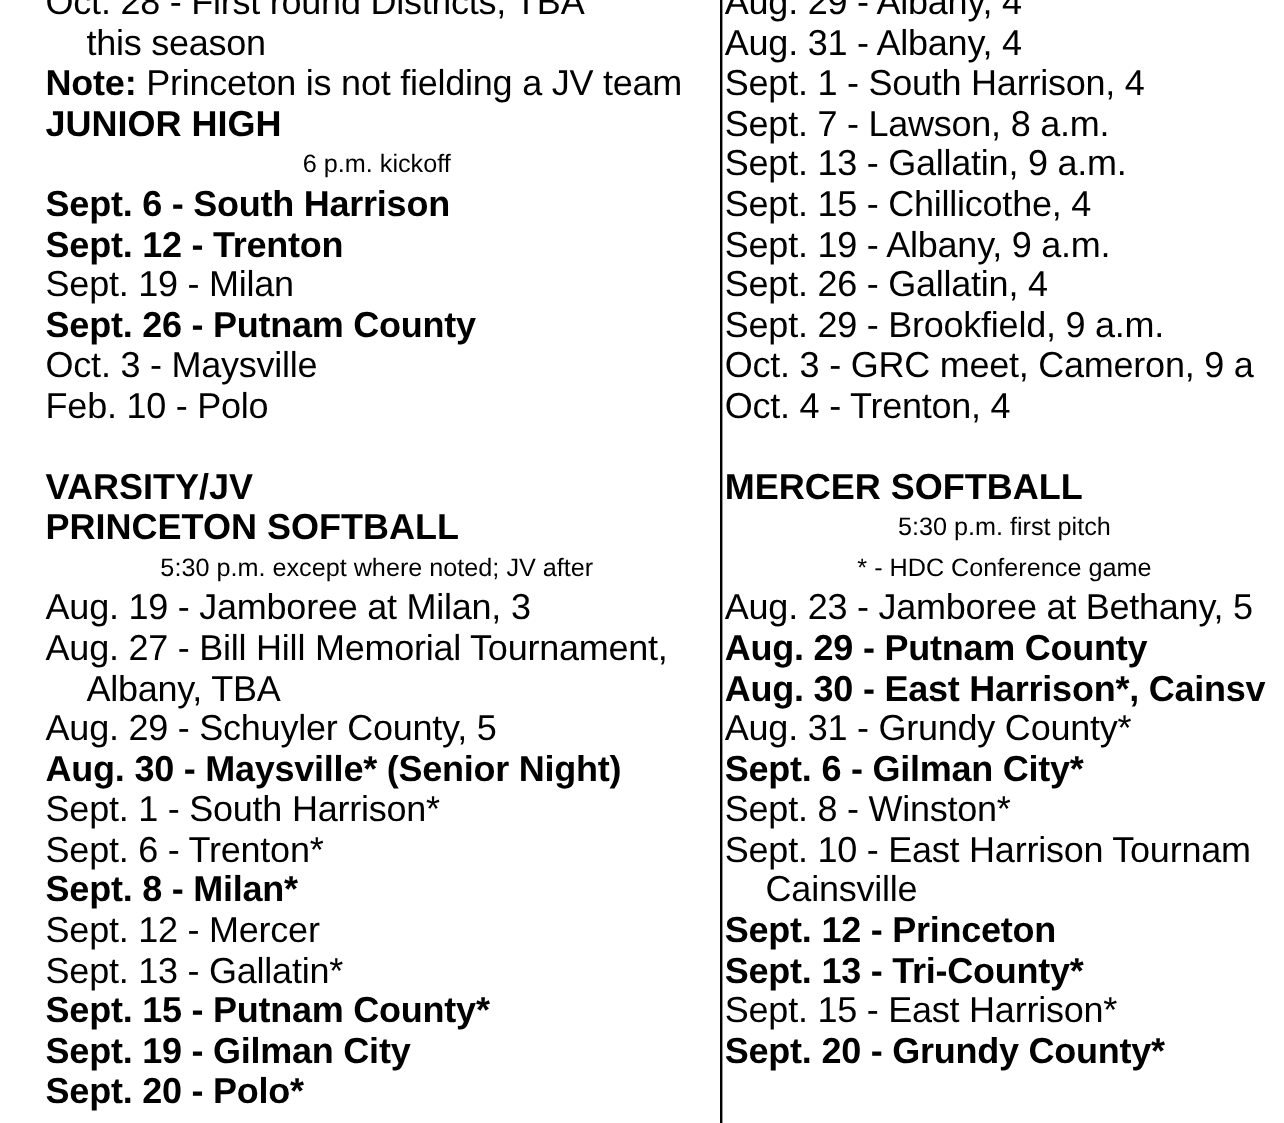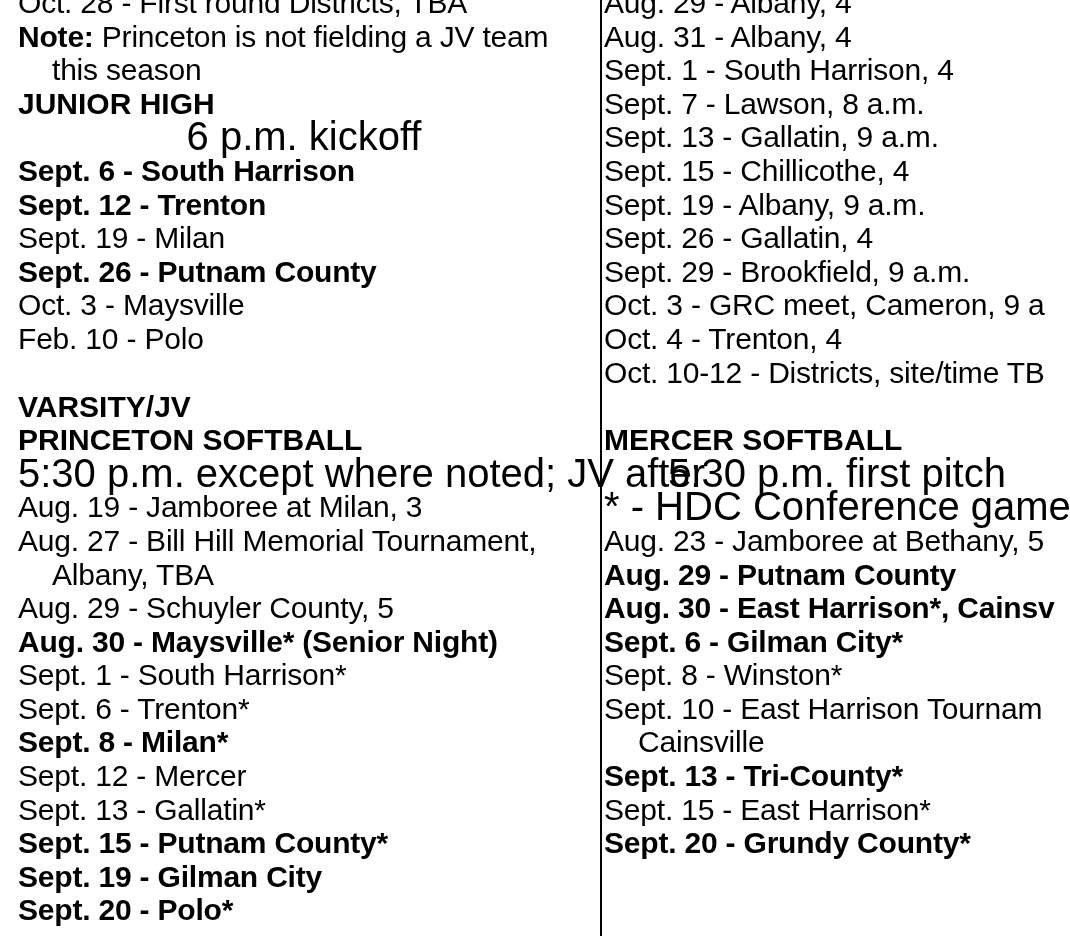--- a/index.html
+++ b/index.html
@@ -25,21 +25,21 @@
     flex-direction: row;
     width: 1070px;
     height: 936px;
   }
   .col {
     position: relative;
     box-sizing: border-box;
   }
   .col-left {
     width: 600px;
-    padding-left: 18px;
+    padding-left: 38px;
     padding-right: 10px;
   }
   .col-right {
     width: 470px;
     padding-left: 4px;
     padding-right: 0;
   }
   .vrule {
     position: absolute;
     left: 600px;
@@ -61,21 +61,21 @@
     font-weight: bold;
   }
   .heading {
     font-size: 30px;
     line-height: 33.6px;
     font-weight: bold;
     text-align: left;
     white-space: nowrap;
   }
   .subhead {
-    font-size: 40px;
+    font-size: 21px;
     line-height: 33.6px;
     text-align: center;
     white-space: nowrap;
   }
   .gap {
     height: 34px;
   }
   .clip-top {
     margin-top: -14px;
   }
@@ -83,22 +83,22 @@
 </head>
 <body>
 
 <div class="page">
   <div class="columns">
 
     <div class="col col-left">
 
       <div class="line clip-top">Oct. 28 - First round Districts, TBA</div>
 
+      <div class="line indent">this season</div>
       <div class="line"><span class="bold">Note:</span> <span>Princeton is not fielding a JV team</span></div>
-      <div class="line indent">this season</div>
 
       <div class="heading">JUNIOR HIGH</div>
       <div class="subhead">6 p.m. kickoff</div>
 
       <div class="line bold">Sept. 6 - South Harrison</div>
       <div class="line bold">Sept. 12 - Trenton</div>
       <div class="line">Sept. 19 - Milan</div>
       <div class="line bold">Sept. 26 - Putnam County</div>
       <div class="line">Oct. 3 - Maysville</div>
       <div class="line">Feb. 10 - Polo</div>
@@ -132,35 +132,36 @@
       <div class="line">Aug. 31 - Albany, 4</div>
       <div class="line">Sept. 1 - South Harrison, 4</div>
       <div class="line">Sept. 7 - Lawson, 8 a.m.</div>
       <div class="line">Sept. 13 - Gallatin, 9 a.m.</div>
       <div class="line">Sept. 15 - Chillicothe, 4</div>
       <div class="line">Sept. 19 - Albany, 9 a.m.</div>
       <div class="line">Sept. 26 - Gallatin, 4</div>
       <div class="line">Sept. 29 - Brookfield, 9 a.m.</div>
       <div class="line">Oct. 3 - GRC meet, Cameron, 9 a</div>
       <div class="line">Oct. 4 - Trenton, 4</div>
-      <div class="line">Oct. 10-12 - Districts, site/time TB</div>
 
       <div class="gap"></div>
 
       <div class="heading">MERCER SOFTBALL</div>
       <div class="subhead">5:30 p.m. first pitch</div>
       <div class="subhead">* - HDC Conference game</div>
 
       <div class="line">Aug. 23 - Jamboree at Bethany, 5</div>
       <div class="line bold">Aug. 29 - Putnam County</div>
       <div class="line bold">Aug. 30 - East Harrison*, Cainsv</div>
+      <div class="line">Aug. 31 - Grundy County*</div>
       <div class="line bold">Sept. 6 - Gilman City*</div>
       <div class="line">Sept. 8 - Winston*</div>
       <div class="line">Sept. 10 - East Harrison Tournam</div>
       <div class="line indent">Cainsville</div>
+      <div class="line bold">Sept. 12 - Princeton</div>
       <div class="line bold">Sept. 13 - Tri-County*</div>
       <div class="line">Sept. 15 - East Harrison*</div>
       <div class="line bold">Sept. 20 - Grundy County*</div>
 
     </div>
 
   </div>
   <div class="vrule"></div>
 </div>
 

